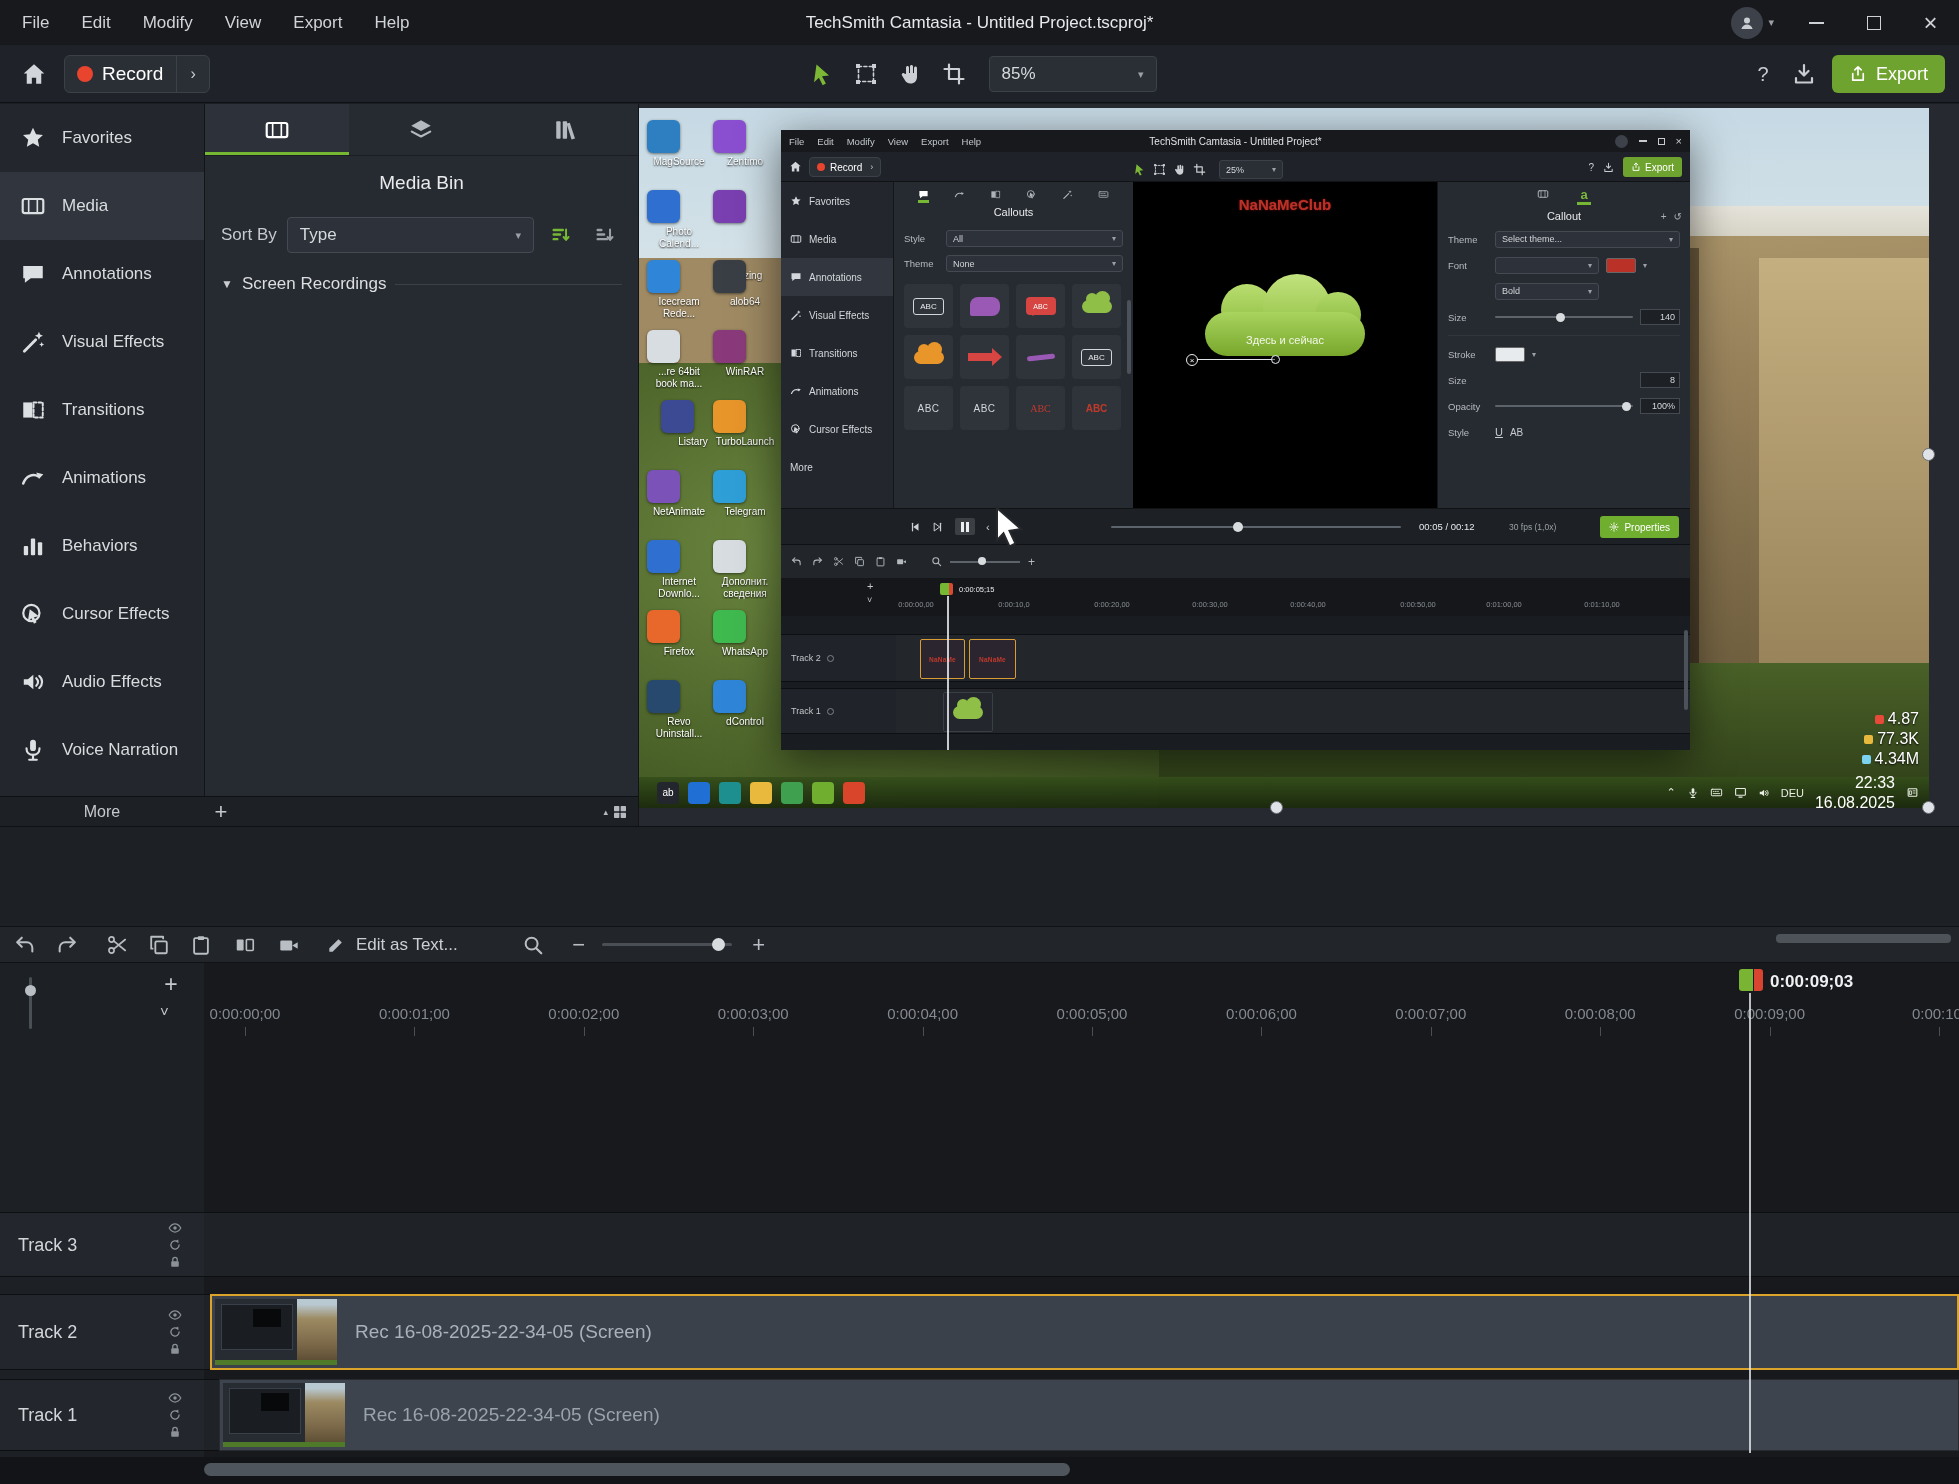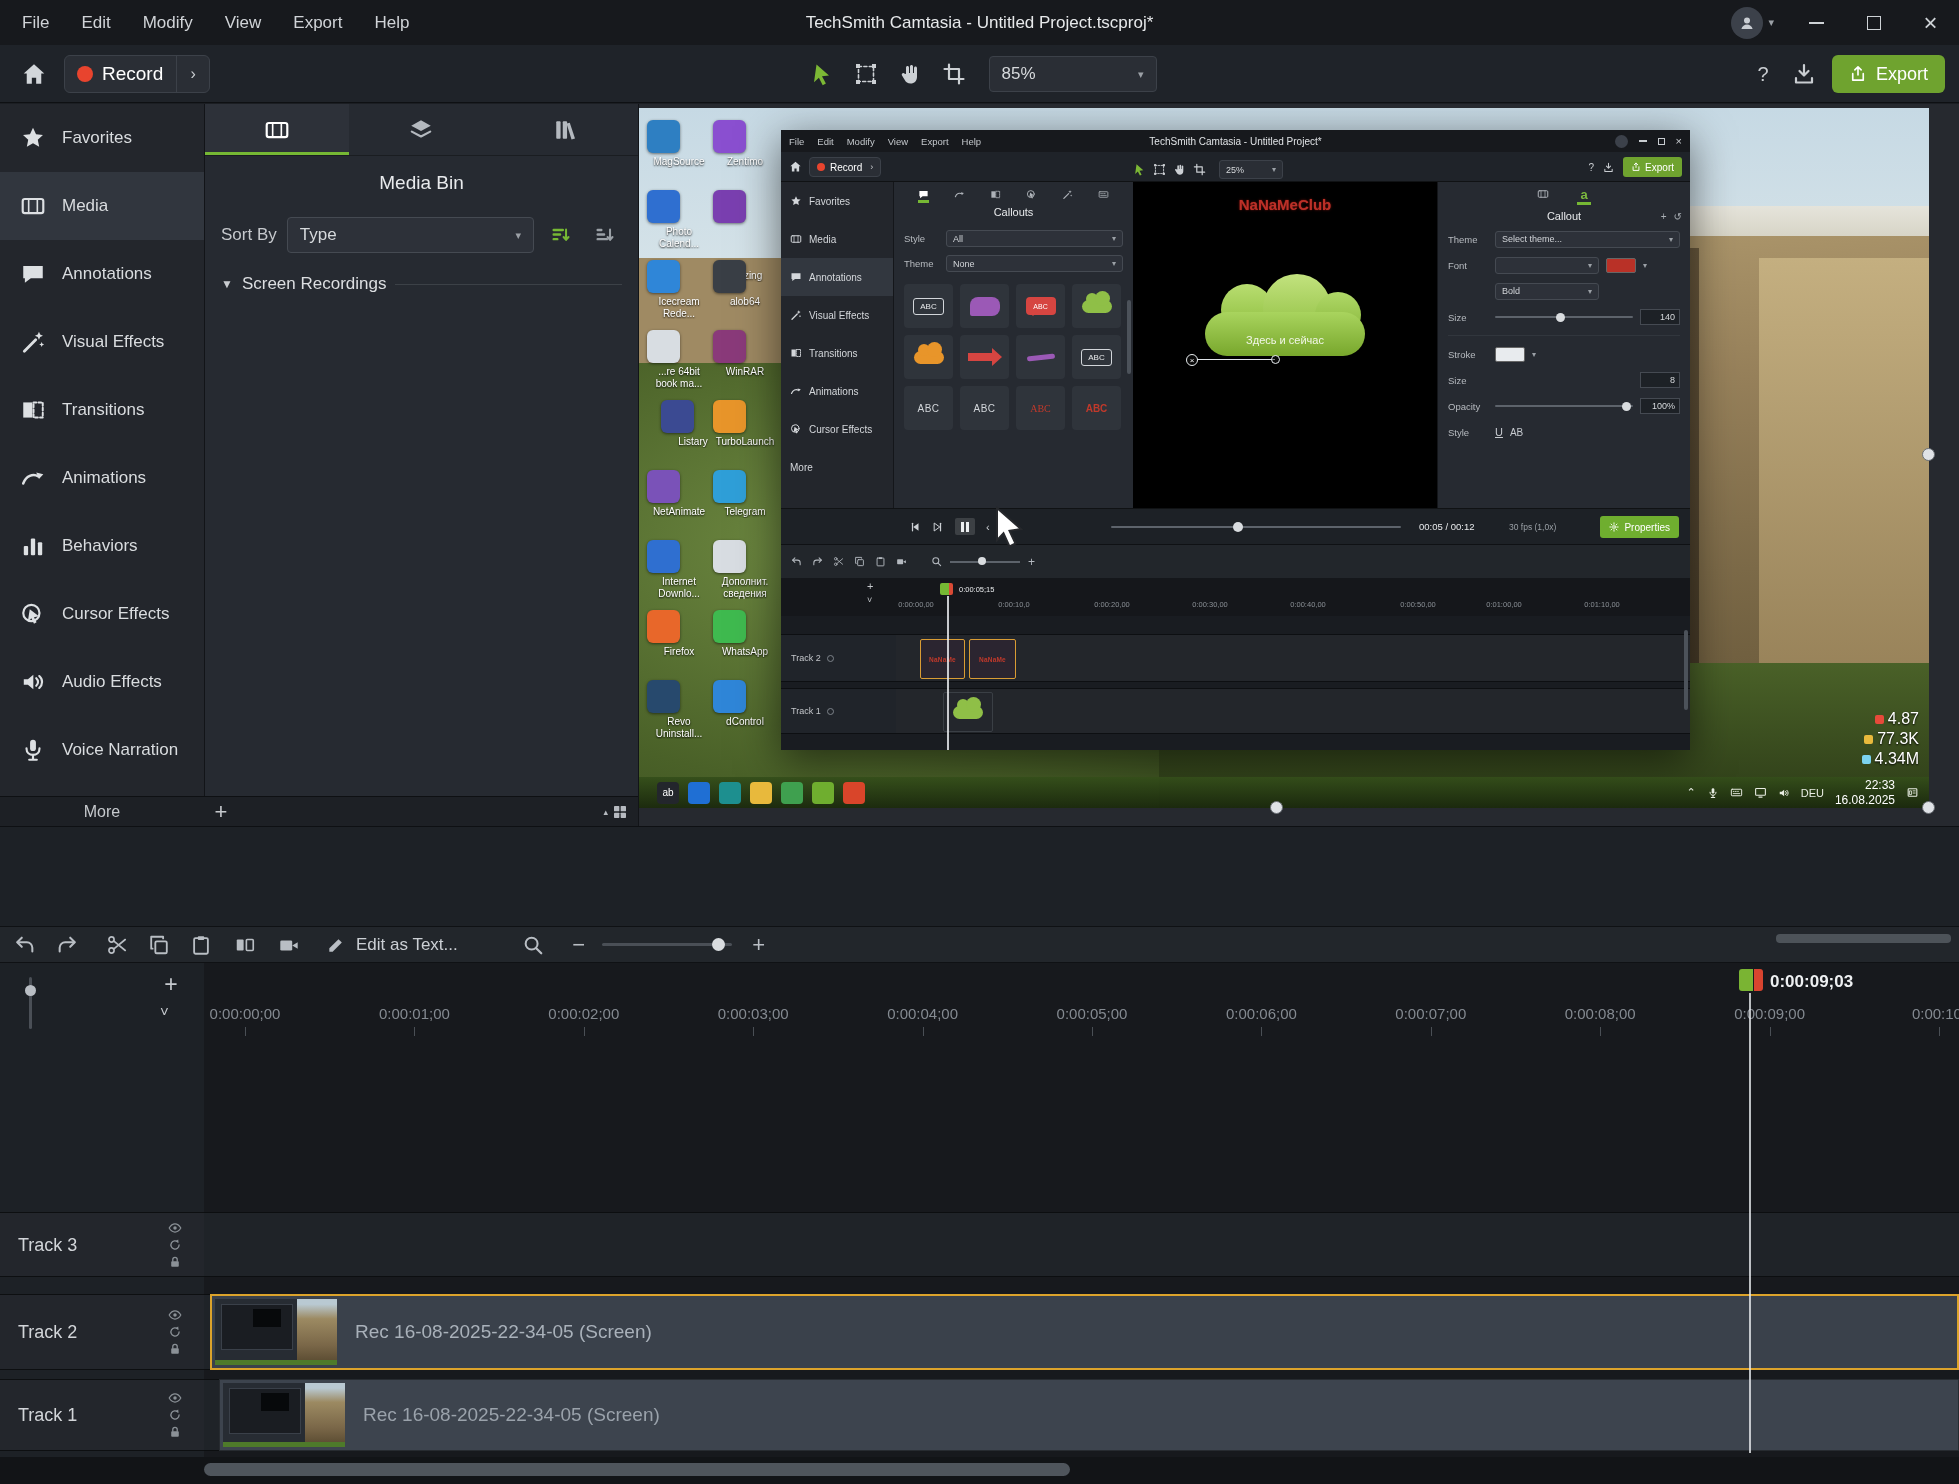--- a/index.html
+++ b/index.html
@@ -92,21 +92,21 @@
   .green1{position:absolute;left:0;top:255px;width:630px;height:460px;background:radial-gradient(ellipse at 30% 40%,#6f8a42,#4a6128 60%,#36491d)}
   .green2{position:absolute;left:520px;top:555px;width:780px;height:150px;background:linear-gradient(#4a6128,#2c3b17)}
   .dicon{position:absolute;width:64px;display:flex;flex-direction:column;align-items:flex-start;gap:3px;z-index:2}
   .dsq{width:33px;height:33px;border-radius:6px;box-shadow:0 1px 3px rgba(0,0,0,.5)}
   .dlbl{font-size:10px;color:#fff;text-shadow:0 1px 2px #000;text-align:center;line-height:1.15;max-height:23px;overflow:hidden;width:64px}
   #taskbar{position:absolute;left:0;bottom:0;width:100%;height:31px;background:linear-gradient(rgba(52,78,26,.92),rgba(26,40,13,.95));display:flex;align-items:center;z-index:6}
   #tb-pins{display:flex;gap:9px;margin-left:18px}
   .pin{width:22px;height:22px;border-radius:4px;display:flex;align-items:center;justify-content:center;font-size:10px;color:#fff}
   #tb-tray{margin-left:auto;display:flex;align-items:center;gap:11px;margin-right:10px;color:#e9ede3}
   #tb-lang{font-size:11px}
-  #tb-clock{text-align:right;font-size:12px;line-height:1.2;color:#fff}
+  #tb-clock{text-align:right;font-size:16px;line-height:1.2;color:#fff}
   #stats{position:absolute;right:10px;bottom:40px;display:flex;flex-direction:column;align-items:flex-end;gap:2px;z-index:6}
   .strow{display:flex;align-items:center;gap:4px;font-size:16px;color:#fff;text-shadow:0 1px 2px #000}
   .stdot{width:9px;height:9px;border-radius:2px;display:inline-block}
   #rec-cursor{position:absolute;left:352px;top:398px;width:40px;height:52px;z-index:10}
   .handle{position:absolute;width:13px;height:13px;border-radius:50%;background:#dfe2e6;border:1px solid #6a6f75;z-index:7}
 
   
   #iwin{position:absolute;left:142px;top:22px;width:909px;height:620px;background:#1d2025;box-shadow:0 10px 40px rgba(0,0,0,.55);z-index:5}
   #iw-titlebar{position:absolute;left:0;top:0;width:100%;height:22px;background:#17191d}
   #iw-menu{position:absolute;left:8px;top:0;height:22px;display:flex;gap:13px;align-items:center;z-index:2}

